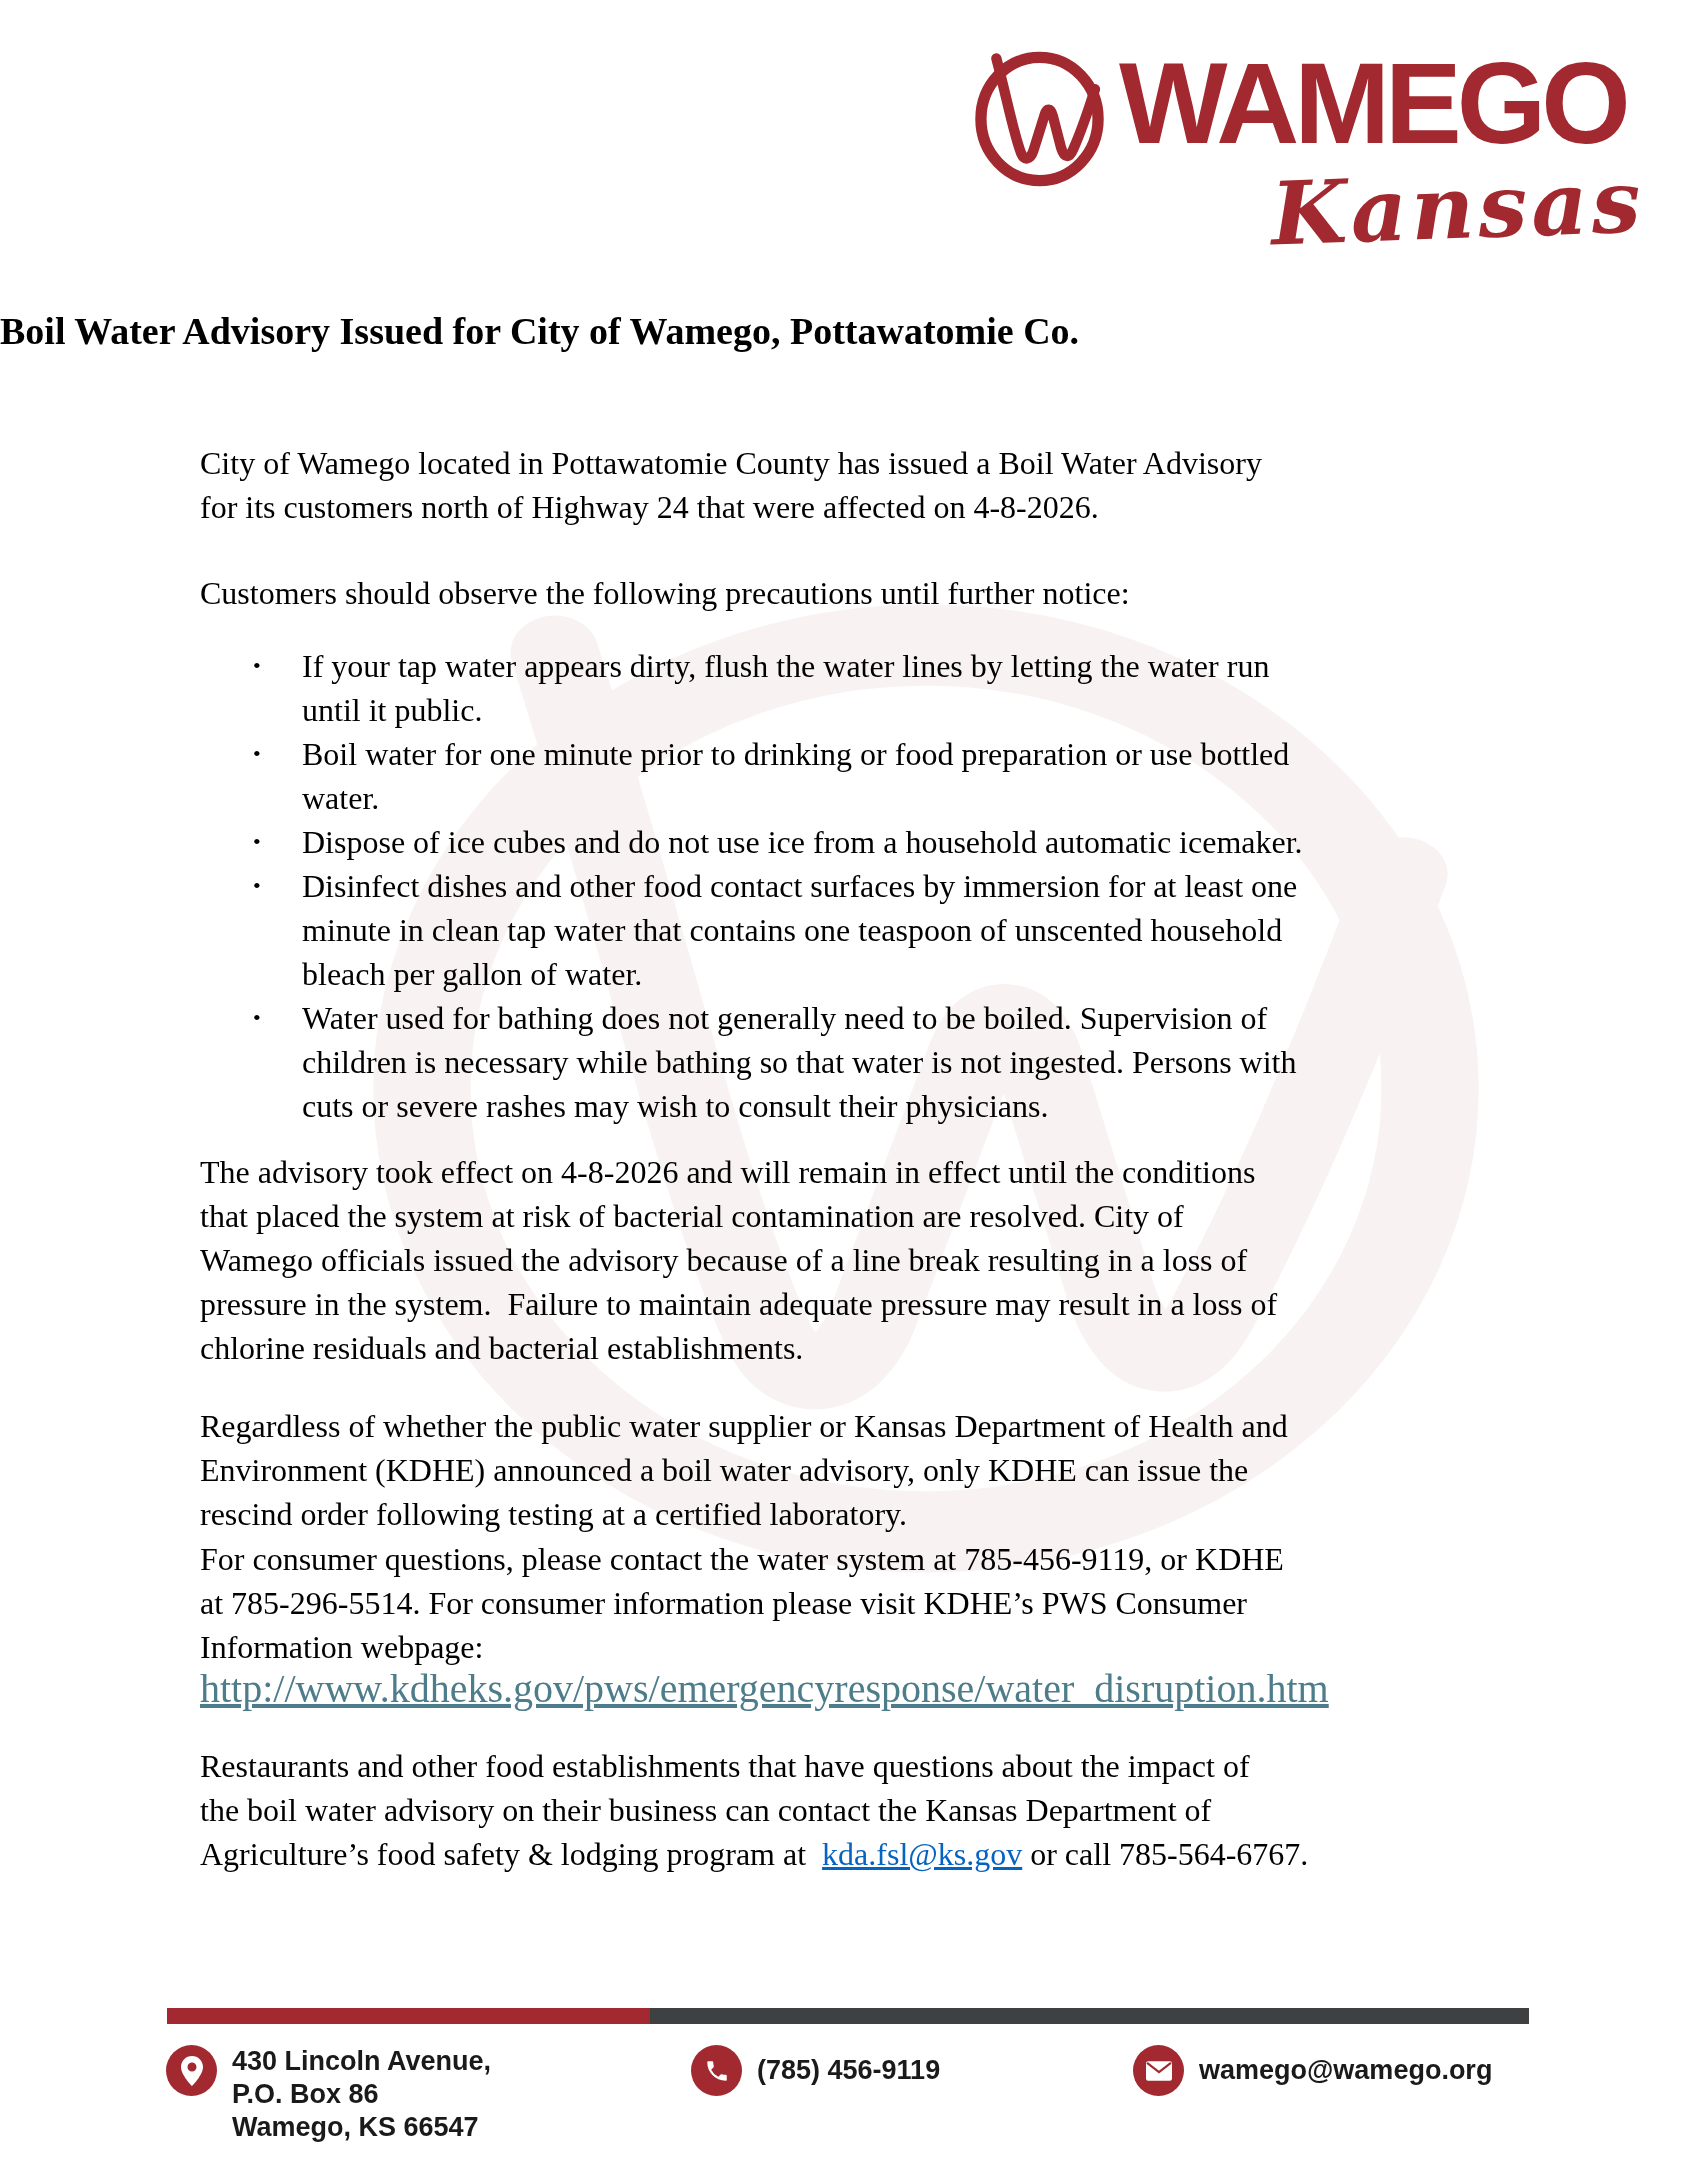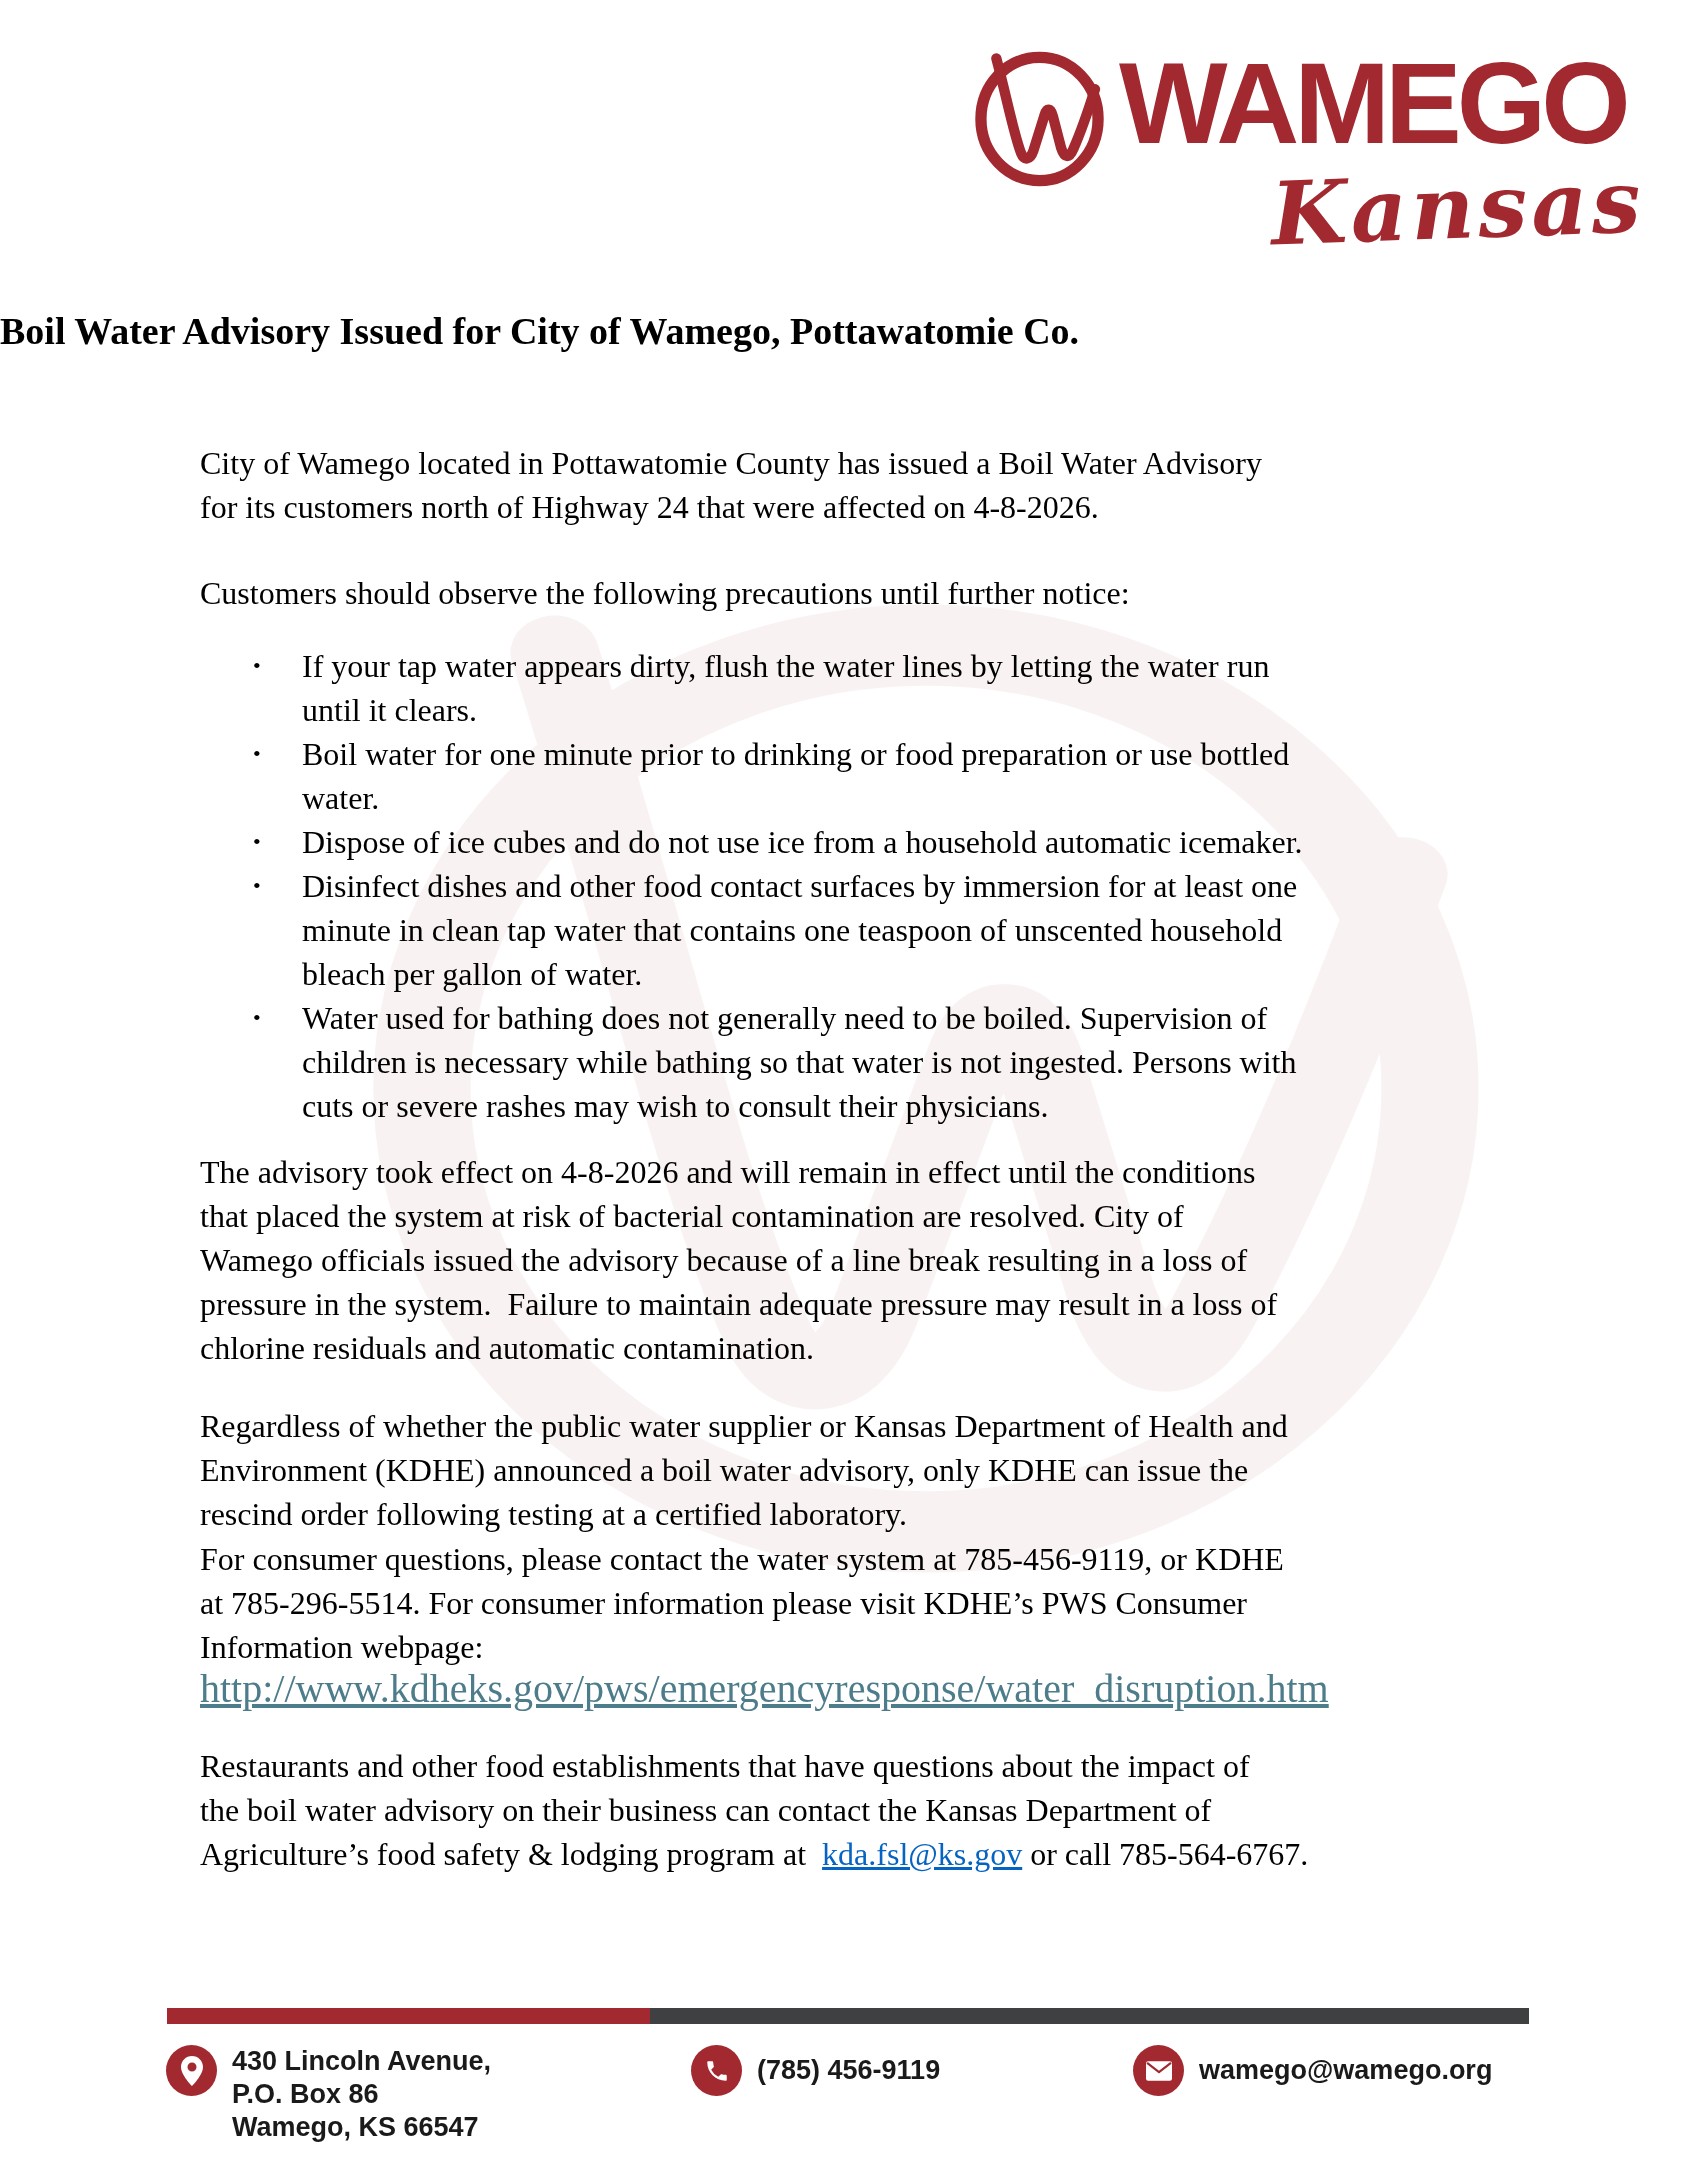--- a/index.html
+++ b/index.html
@@ -92,21 +92,21 @@
       <div class="line">City of Wamego located in Pottawatomie County has issued a Boil Water Advisory</div>
       <div class="line">for its customers north of Highway 24 that were affected on 4-8-2026.</div>
     </div>
   <div class="para" style="top:571px">
       <div class="line">Customers should observe the following precautions until further notice:</div>
     </div>
   <ul class="bullets" style="top:644px">
       <li>
         <span class="dot">•</span>
         <div class="line">If your tap water appears dirty, flush the water lines by letting the water run</div>
-        <div class="line">until it clears.</div>
+        <div class="line">until it public.</div>
       </li>
       <li>
         <span class="dot">•</span>
         <div class="line">Boil water for one minute prior to drinking or food preparation or use bottled</div>
         <div class="line">water.</div>
       </li>
       <li>
         <span class="dot">•</span>
         <div class="line">Dispose of ice cubes and do not use ice from a household automatic icemaker.</div>
       </li>
@@ -121,21 +121,21 @@
         <div class="line">Water used for bathing does not generally need to be boiled. Supervision of</div>
         <div class="line">children is necessary while bathing so that water is not ingested. Persons with</div>
         <div class="line">cuts or severe rashes may wish to consult their physicians.</div>
       </li>
     </ul>
   <div class="para" style="top:1150px">
       <div class="line">The advisory took effect on 4-8-2026 and will remain in effect until the conditions</div>
       <div class="line">that placed the system at risk of bacterial contamination are resolved. City of</div>
       <div class="line">Wamego officials issued the advisory because of a line break resulting in a loss of</div>
       <div class="line">pressure in the system.  Failure to maintain adequate pressure may result in a loss of</div>
-      <div class="line">chlorine residuals and automatic contamination.</div>
+      <div class="line">chlorine residuals and bacterial establishments.</div>
     </div>
   <div class="para" style="top:1404px">
       <div class="line">Regardless of whether the public water supplier or Kansas Department of Health and</div>
       <div class="line">Environment (KDHE) announced a boil water advisory, only KDHE can issue the</div>
       <div class="line">rescind order following testing at a certified laboratory.</div>
     </div>
   <div class="para" style="top:1537px">
       <div class="line">For consumer questions, please contact the water system at 785-456-9119, or KDHE</div>
       <div class="line">at 785-296-5514. For consumer information please visit KDHE’s PWS Consumer</div>
       <div class="line">Information webpage:</div>

